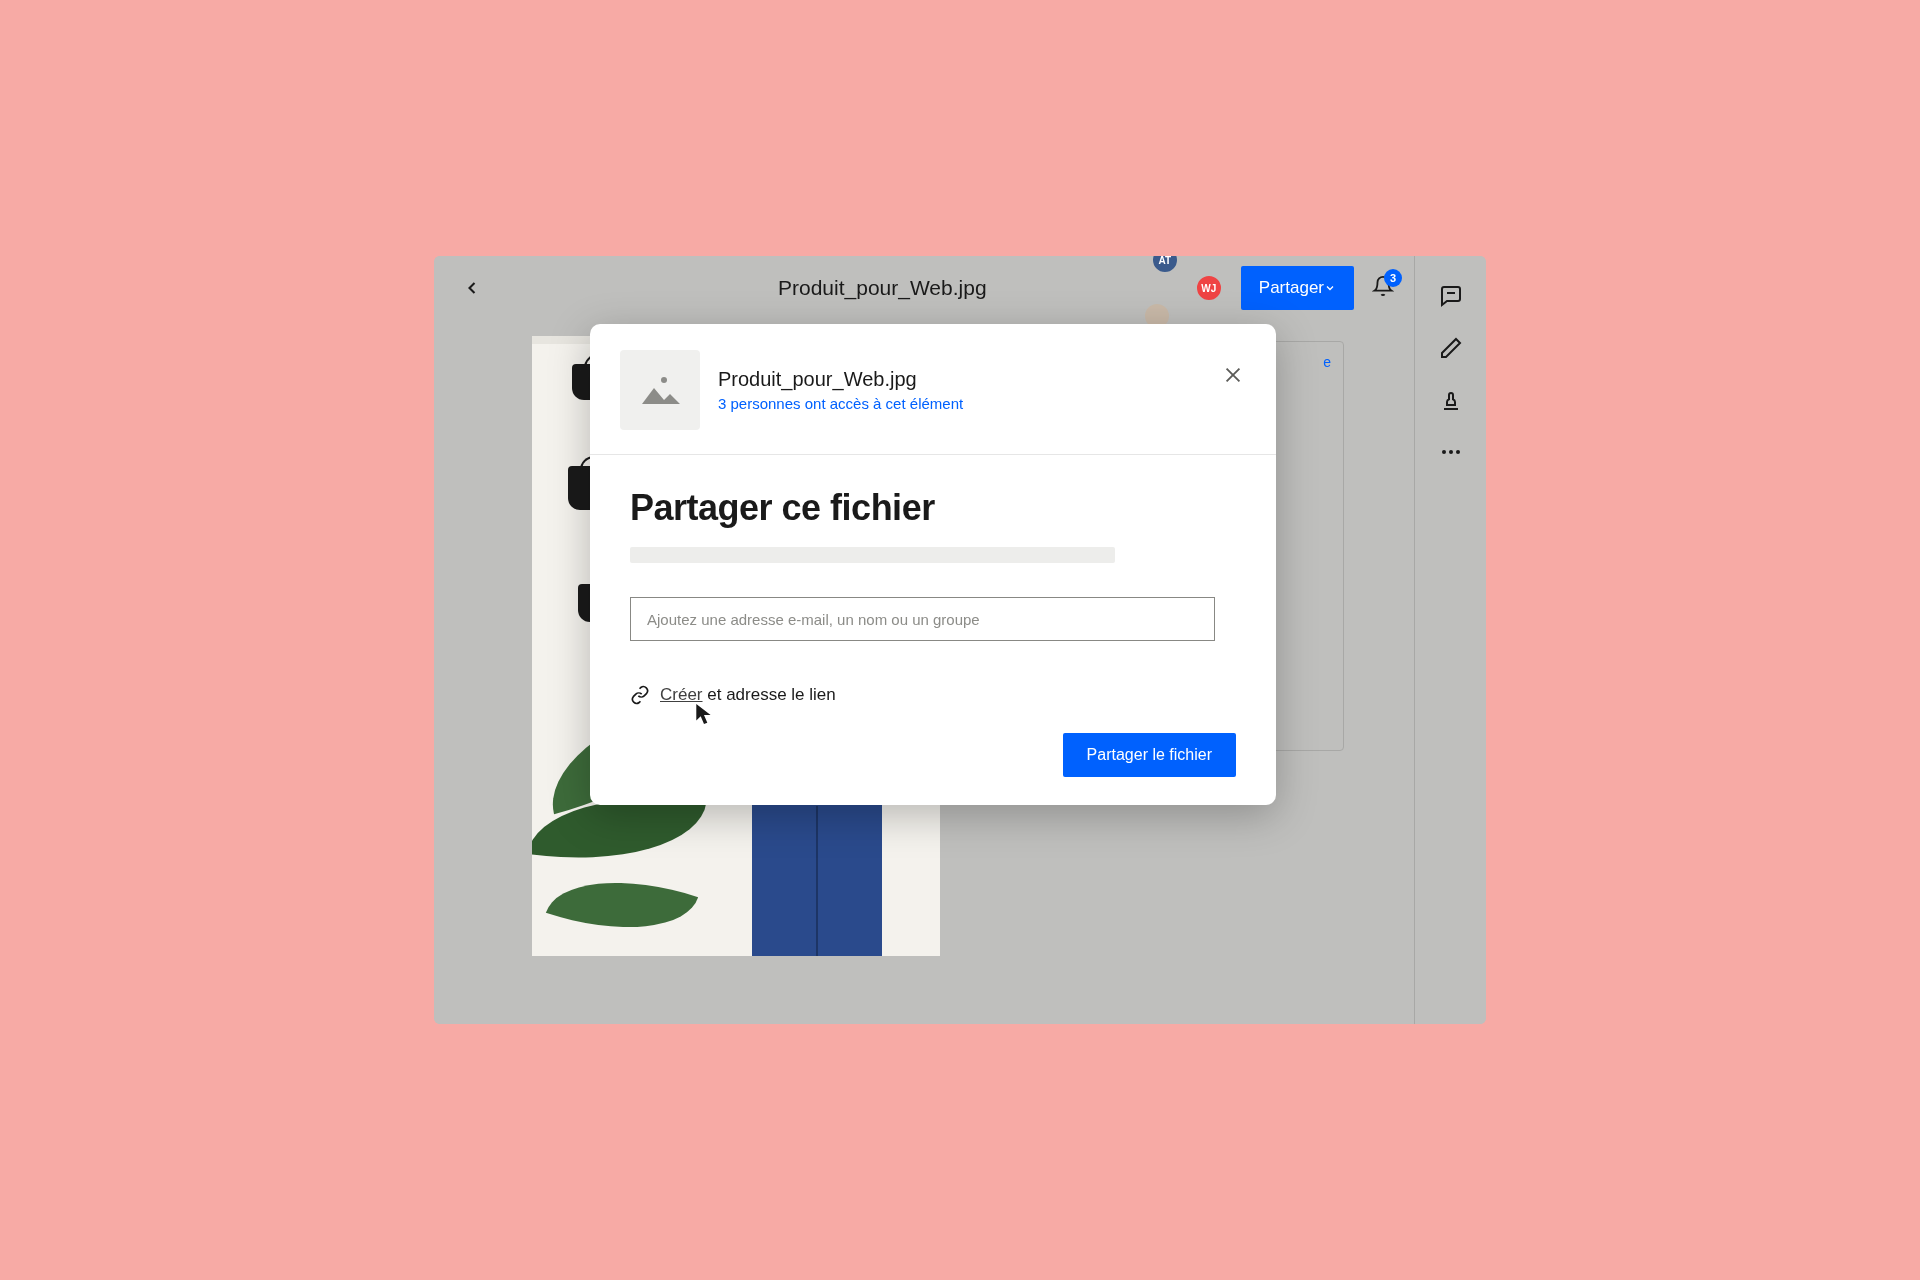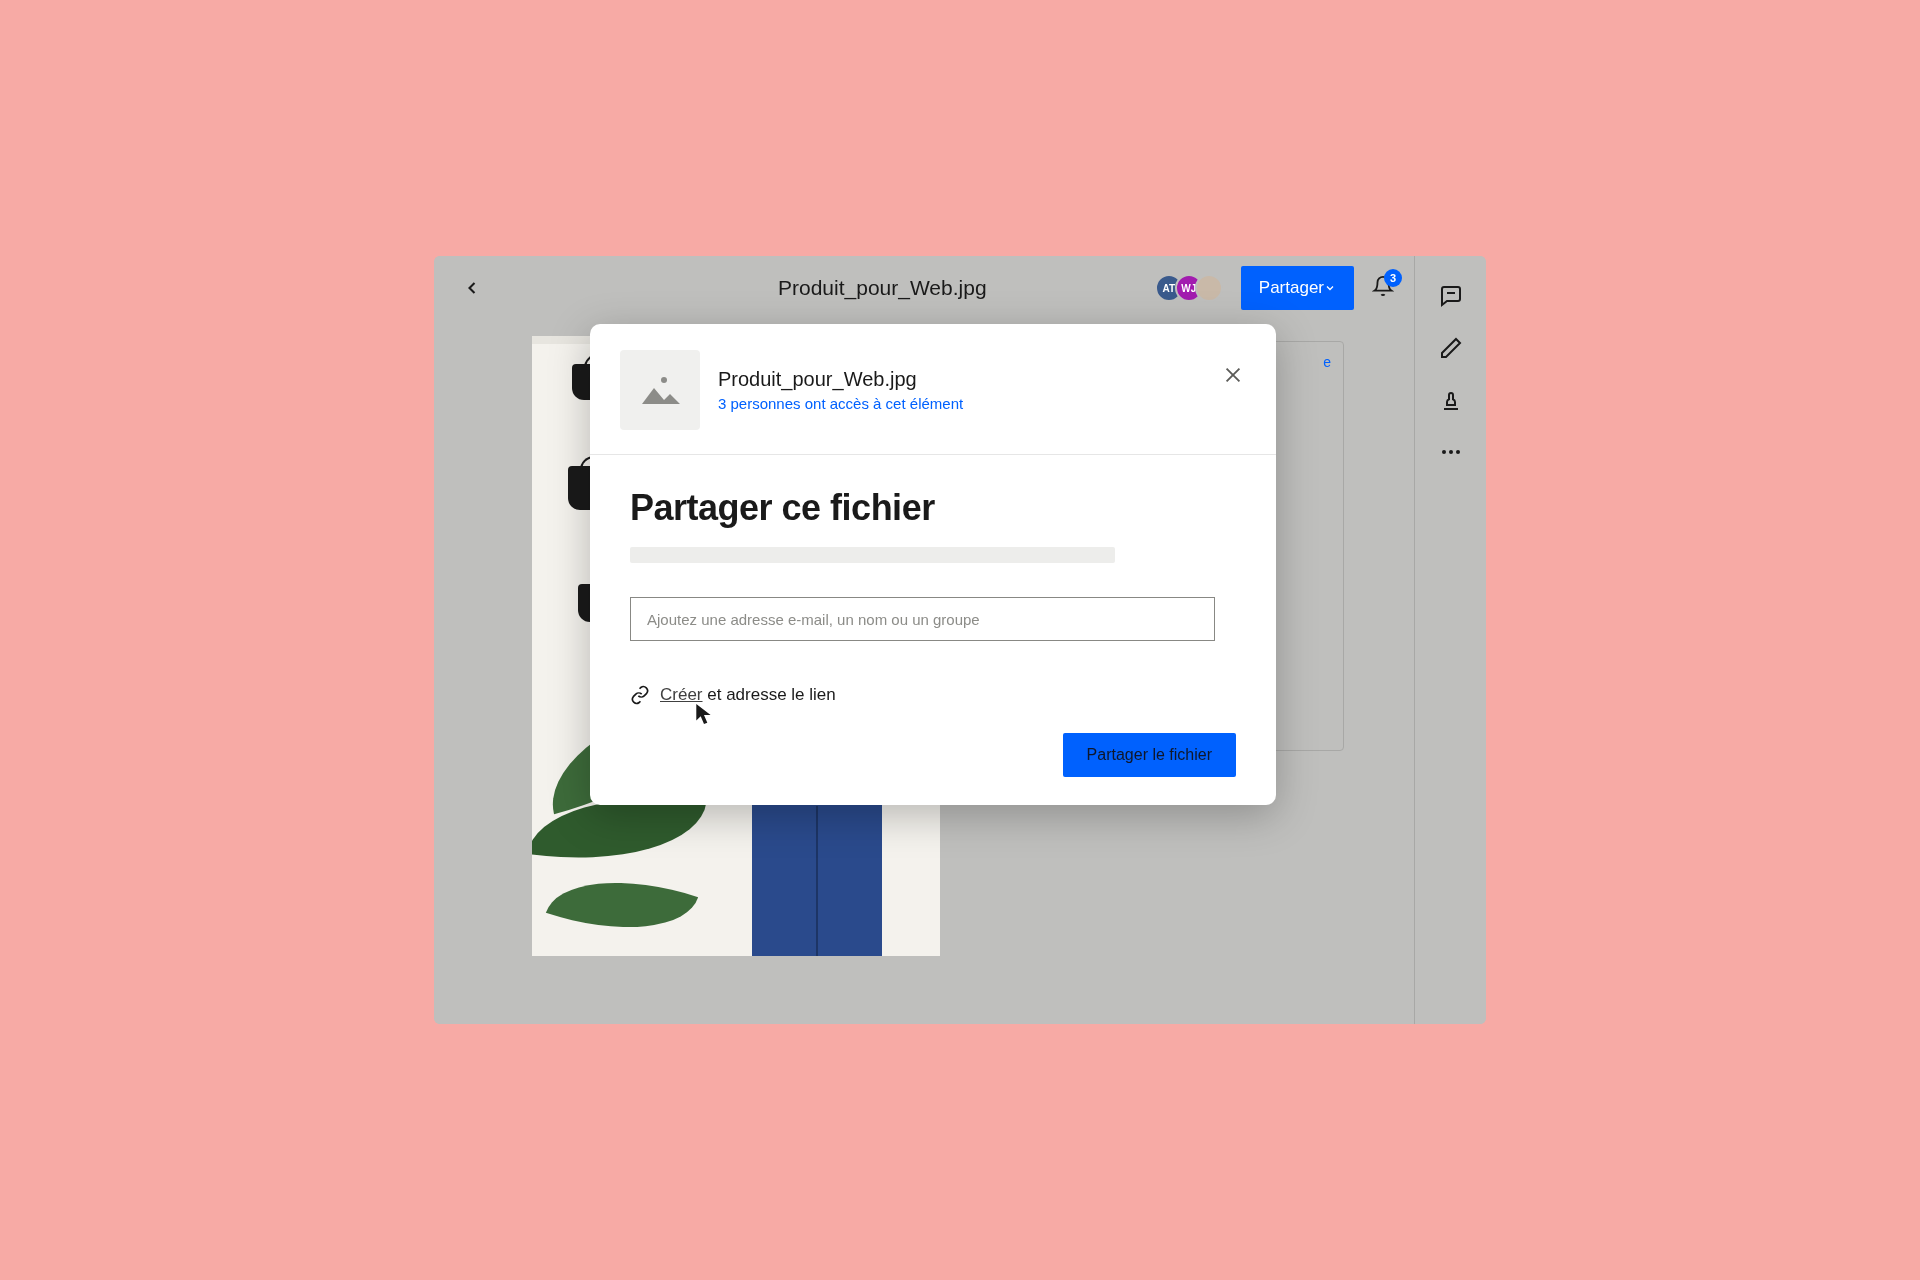--- a/index.html
+++ b/index.html
@@ -71,21 +71,21 @@
     font-size:21px;
     color:#1a1a1a;
     font-weight:400;
   }
   .bar-right {
     margin-left:auto;
     display:flex;
     align-items:center;
     gap:18px;
   }
-  .avatars { display:flex; }
+  .avatars { display:flex;flex-direction:column; }
   .avatar {
     width:28px; height:28px;
     border-radius:50%;
     margin-left:-8px;
     border:2px solid #bfbfbd;
     display:flex; align-items:center; justify-content:center;
     font-size:10px; font-weight:700; color:#fff;
   }
   .avatar:first-child { margin-left:0; }
   .share-btn {
@@ -230,21 +230,21 @@
   .cursor-pointer {
     position:absolute; left:65px; top:18px;
   }
   .cursor-pointer svg { width:18px; height:22px; fill:#1a1a1a; stroke:none; filter:drop-shadow(1px 1px 0 #fff);}
 
   .modal-footer {
     display:flex; justify-content:flex-end;
     padding: 0 40px 28px;
   }
   .share-file-btn {
-    height:44px; background:#0061fe; color:#0f172a; border:none;
+    height:44px; background:#0061fe; color:#ffffff; border:none;
     padding:0 24px; font-size:16px; font-weight:500; cursor:pointer;
     border-radius:2px;
   }
 </style>
 </head>
 <body>
 
 <div class="app-window">
 
   <div class="main-area">
@@ -254,21 +254,21 @@
         <svg viewBox="0 0 24 24">
             <polyline points="15 18 9 12 15 6"></polyline>
           </svg>
       </div>
       <div class="file-title">Produit_pour_Web.jpg</div>
       <div class="bar-right">
         <div class="avatars">
           <div class="avatar" id="av0" style="background: rgb(58, 90, 140);">
               <span>AT</span>
             </div>
-          <div class="avatar" id="av1" style="background: #a21caf;">
+          <div class="avatar" id="av1" style="background: #ef4444; margin-left: 44px;">
               <span>WJ</span>
             </div>
           <div class="avatar" id="av2" style="background: rgb(201, 185, 168);"></div>
         </div>
         <button class="share-btn">
           <span>Partager</span>
           <svg viewBox="0 0 24 24">
               <polyline points="6 9 12 15 18 9"></polyline>
             </svg>
         </button>

